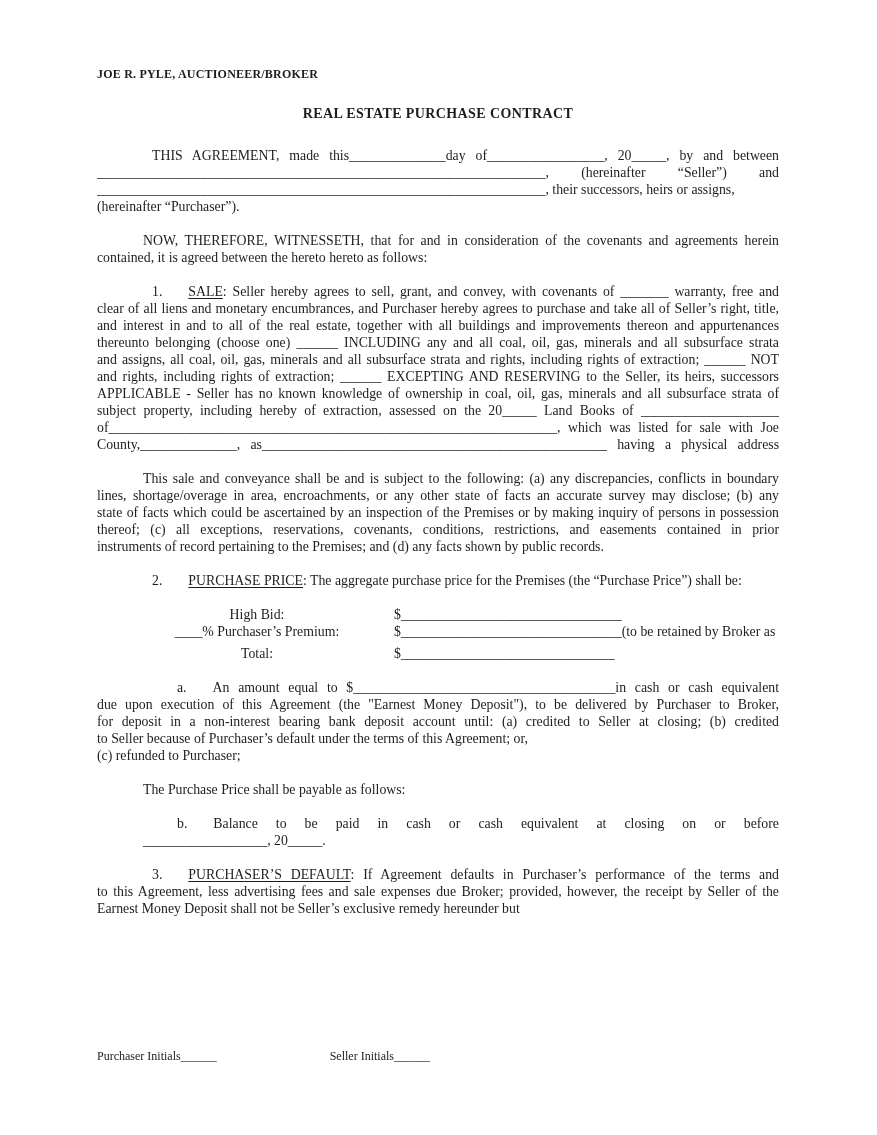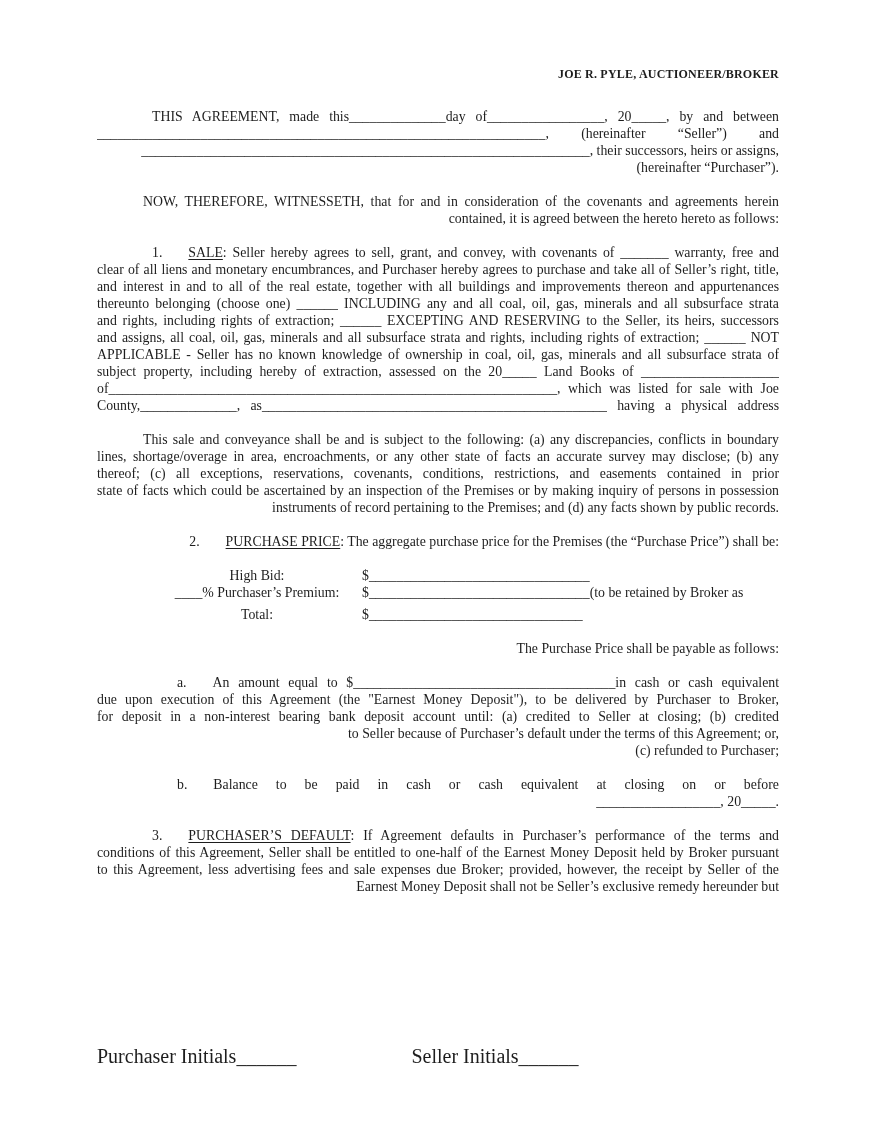--- a/index.html
+++ b/index.html
@@ -21,21 +21,21 @@
     top: 0;
     width: 682px;
     padding-top: 66px;
   }
   .jl, .ll {
     height: 17px;
     line-height: 17px;
     overflow: hidden;
   }
   .jl { text-align: justify; text-align-last: justify; }
-  .ll { text-align: right; }
+  .ll { text-align: left; }
   .ind46 { text-indent: 46px; }
   .ind55 { text-indent: 55px; }
   .ind80 { text-indent: 80px; }
   .para { margin-bottom: 17px; }
   .intro { margin-top: 25px; }
   .u { text-decoration: underline; text-underline-offset: 2px; }
   .tab { display: inline-block; width: 26px; }
   .broker {
     font-weight: bold;
     font-size: 12px;
@@ -46,71 +46,72 @@
     font-weight: bold;
     font-size: 14px;
     text-align: center;
     letter-spacing: 0.4px;
     margin-top: 22px;
     height: 17px; line-height: 17px;
   }
   .price { padding-left: 55px; }
   .prow { display: flex; height: 17px; line-height: 17px; }
   .plabel { width: 210px; flex: none; overflow: hidden; height: 17px; text-align: center; }
-  .pvalue { flex: 1; overflow: hidden; height: 17px; }
+  .pvalue { flex: 1; overflow: hidden; height: 17px; margin-left: 32px; }
   .trow { margin-top: 5px; }
   .footer {
     position: absolute;
     left: 97px;
     top: 1046px;
-    font-size: 20px;
+    font-size: 12px;
     height: 20px; line-height: 20px;
     white-space: nowrap;
   }
   .footer .seller { margin-left: 110px; }
 </style>
 </head>
 <body>
 
 <div class="page">
   <div class="content">
 
     <div class="broker ll">JOE R. PYLE, AUCTIONEER/BROKER</div>
 
+    <div class="title">REAL ESTATE PURCHASE CONTRACT</div>
 
     <div class="para intro">
       <div class="jl ind55">THIS AGREEMENT, made this______________day of_________________, 20_____, by and between</div>
       <div class="jl">_________________________________________________________________, (hereinafter “Seller”) and</div>
       <div class="ll">_________________________________________________________________, their successors, heirs or assigns,</div>
       <div class="ll">(hereinafter “Purchaser”).</div>
     </div>
 
     <div class="para">
       <div class="jl ind46">NOW, THEREFORE, WITNESSETH, that for and in consideration of the covenants and agreements herein</div>
       <div class="ll">contained, it is agreed between the hereto hereto as follows:</div>
     </div>
 
     <div class="para">
       <div class="jl ind55"><span>1.</span><span class="tab"></span><span class="u">SALE</span><span>: Seller hereby agrees to sell, grant, and convey, with covenants of _______ warranty, free and</span></div>
       <div class="jl">clear of all liens and monetary encumbrances, and Purchaser hereby agrees to purchase and take all of Seller’s right, title,</div>
       <div class="jl">and interest in and to all of the real estate, together with all buildings and improvements thereon and appurtenances</div>
       <div class="jl">thereunto belonging (choose one) ______ INCLUDING any and all coal, oil, gas, minerals and all subsurface strata</div>
+      <div class="jl">and assigns, all coal, oil, gas, minerals and all subsurface strata and rights, including rights of extraction; ______ NOT</div>
       <div class="jl">and rights, including rights of extraction; ______ EXCEPTING AND RESERVING to the Seller, its heirs, successors</div>
-      <div class="jl">and assigns, all coal, oil, gas, minerals and all subsurface strata and rights, including rights of extraction; ______ NOT</div>
       <div class="jl">APPLICABLE - Seller has no known knowledge of ownership in coal, oil, gas, minerals and all subsurface strata of</div>
       <div class="jl">subject property, including hereby of extraction, assessed on the 20_____ Land Books of ____________________</div>
       <div class="jl">of_________________________________________________________________, which was listed for sale with Joe</div>
       <div class="jl">County,______________, as__________________________________________________ having a physical address</div>
     </div>
 
     <div class="para">
       <div class="jl ind46">This sale and conveyance shall be and is subject to the following: (a) any discrepancies, conflicts in boundary</div>
       <div class="jl">lines, shortage/overage in area, encroachments, or any other state of facts an accurate survey may disclose; (b) any</div>
+      <div class="jl">state of facts which could be ascertained by an inspection of the Premises or by making inquiry of persons in possession</div>
       <div class="jl">thereof; (c) all exceptions, reservations, covenants, conditions, restrictions, and easements contained in prior</div>
-      <div class="jl">state of facts which could be ascertained by an inspection of the Premises or by making inquiry of persons in possession</div>
       <div class="ll">instruments of record pertaining to the Premises; and (d) any facts shown by public records.</div>
     </div>
 
     <div class="para">
       <div class="ll ind55"><span>2.</span><span class="tab"></span><span class="u">PURCHASE PRICE</span><span>: The aggregate purchase price for the Premises (the “Purchase Price”) shall be:</span></div>
     </div>
 
     <div class="para price">
       <div class="prow">
         <div class="plabel">High Bid:</div>
@@ -120,39 +121,38 @@
         <div class="plabel">____% Purchaser’s Premium:</div>
         <div class="pvalue">$________________________________(to be retained by Broker as</div>
       </div>
       <div class="prow trow">
         <div class="plabel">Total:</div>
         <div class="pvalue">$_______________________________</div>
       </div>
     </div>
 
     <div class="para">
-      <div class="ll ind46">The Purchase Price shall be payable as follows:</div>
-    </div>
-
-    <div class="para">
       <div class="jl ind80"><span>a.</span><span class="tab"></span><span>An amount equal to $______________________________________in cash or cash equivalent</span></div>
       <div class="jl">due upon execution of this Agreement (the "Earnest Money Deposit"), to be delivered by Purchaser to Broker,</div>
       <div class="jl">for deposit in a non-interest bearing bank deposit account until: (a) credited to Seller at closing; (b) credited</div>
       <div class="ll">to Seller because of Purchaser’s default under the terms of this Agreement; or,</div>
       <div class="ll">(c) refunded to Purchaser;</div>
+    </div>
+
+    <div class="para">
+      <div class="ll ind46">The Purchase Price shall be payable as follows:</div>
     </div>
 
     <div class="para">
       <div class="jl ind80"><span>b.</span><span class="tab"></span><span>Balance to be paid in cash or cash equivalent at closing on or before</span></div>
       <div class="ll ind46">__________________, 20_____.</div>
     </div>
 
     <div class="para">
       <div class="jl ind55"><span>3.</span><span class="tab"></span><span class="u">PURCHASER’S DEFAULT</span><span>: If Agreement defaults in Purchaser’s performance of the terms and</span></div>
-      <div class="jl">conditions of this Agreement, Seller shall be entitled to one-half of the Earnest Money Deposit held by Broker pursuant</div>
       <div class="jl">to this Agreement, less advertising fees and sale expenses due Broker; provided, however, the receipt by Seller of the</div>
       <div class="ll">Earnest Money Deposit shall not be Seller’s exclusive remedy hereunder but</div>
     </div>
 
   </div>
 
   <div class="footer">
     <span>Purchaser Initials______</span>
     <span class="seller">Seller Initials______</span>
   </div>

